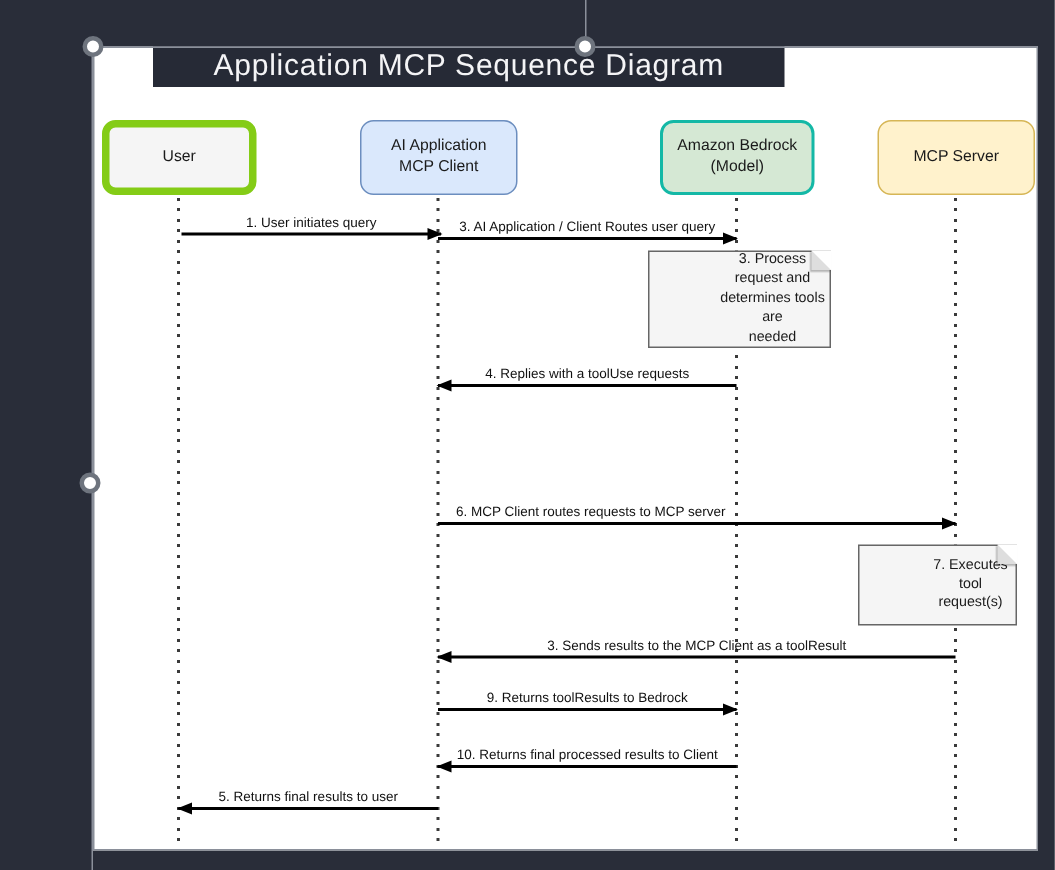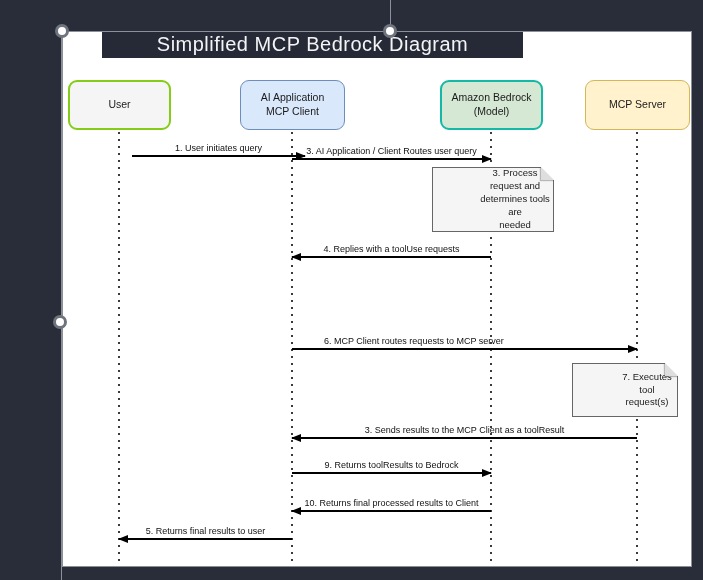--- a/index.html
+++ b/index.html
@@ -14,34 +14,34 @@
   
   #titlebar{position:absolute;left:102px;top:31px;width:421px;height:27px;
             background:#262a36;display:flex;align-items:center;justify-content:center;
             z-index:3;}
   #titlebar .t{color:#f4f4f6;font-size:20px;letter-spacing:.5px;white-space:nowrap;}
 
   
   .actor{position:absolute;top:80px;height:50px;border-radius:9px;box-sizing:border-box;
          display:flex;align-items:center;justify-content:center;text-align:center;z-index:4;}
   .actor .albl{font-size:10.5px;line-height:1.3;color:#1a1a1a;white-space:pre-line;}
-  .a-user   {left:68px; width:103px;background:#f5f5f5;border:2px solid #84cc16;}
+  .a-user   {left:68px; width:103px;background:#f5f5f5;border:5px solid #84cc16;}
   .a-ai     {left:240px;width:105px;background:#dae8fc;border:1px solid #6c8ebf;}
   .a-bedrock{left:440px;width:103px;background:#d5e8d4;border:2px solid #14b8a6;}
   .a-mcp    {left:585px;width:105px;background:#fff2cc;border:1px solid #d6b656;}
 
   
   .lifeline{position:absolute;top:132px;height:432px;width:2px;z-index:3;
     background-image:repeating-linear-gradient(to bottom,#3a3a3a 0,#3a3a3a 2px,transparent 2px,transparent 7px);}
 
   
   .msg{position:absolute;height:1.5px;background:#000;z-index:5;}
   .mlbl{position:absolute;bottom:4px;left:50%;transform:translateX(-50%);
         font-size:9px;color:#111;white-space:nowrap;}
-  .mlbl.start{left:32px;transform:none;margin-top:32px;}
+  .mlbl.start{left:12px;transform:none;margin-top:32px;}
   .ah{position:absolute;width:0;height:0;top:-3px;
       border-top:4px solid transparent;border-bottom:4px solid transparent;}
   .ah.r{right:-1px;border-left:10px solid #000;}
   .ah.l{left:-1px;border-right:10px solid #000;}
 
   
   .note{position:absolute;background:#f5f5f5;border:1px solid #666666;box-sizing:border-box;
         display:flex;align-items:center;justify-content:flex-end;text-align:center;z-index:6;padding-left:44px;}
   .note .ntxt{font-size:9.5px;line-height:1.35;color:#1a1a1a;white-space:pre-line;padding:2px;}
   .note::before{content:"";position:absolute;top:-1px;right:-1px;width:0;height:0;
@@ -64,21 +64,21 @@
   .h-ml{left:53px;top:315px;}
 </style>
 </head>
 <body>
 
 <div id="stage">
 
   <div id="canvas"></div>
 
   <div id="titlebar">
-    <span class="t">Simplified MCP Bedrock Diagram</span>
+    <span class="t">Application MCP Sequence Diagram</span>
   </div>
 
   <div class="actor a-user">
     <span class="albl">User</span>
   </div>
   <div class="actor a-ai">
     <span class="albl">AI Application
 MCP Client</span>
   </div>
   <div class="actor a-bedrock">
@@ -87,21 +87,21 @@
   </div>
   <div class="actor a-mcp">
     <span class="albl">MCP Server</span>
   </div>
 
   <div class="lifeline" style="left:118px;"></div>
   <div class="lifeline" style="left:291px;"></div>
   <div class="lifeline" style="left:490px;"></div>
   <div class="lifeline" style="left:636px;"></div>
 
-  <div class="msg" style="left:132px;top:155px;width:173px;text-align:center;">
+  <div class="msg" style="left:121px;top:155px;width:173px;text-align:center;">
     <span class="mlbl">1. User initiates query</span>
     <span class="ah r"></span>
   </div>
   <div class="msg" style="left:292px;top:158px;width:199px;">
     <span class="mlbl">3. AI Application / Client Routes user query</span>
     <span class="ah r"></span>
   </div>
   <div class="msg" style="left:292px;top:256px;width:199px;">
     <span class="mlbl">4. Replies with a toolUse requests</span>
     <span class="ah l"></span>

